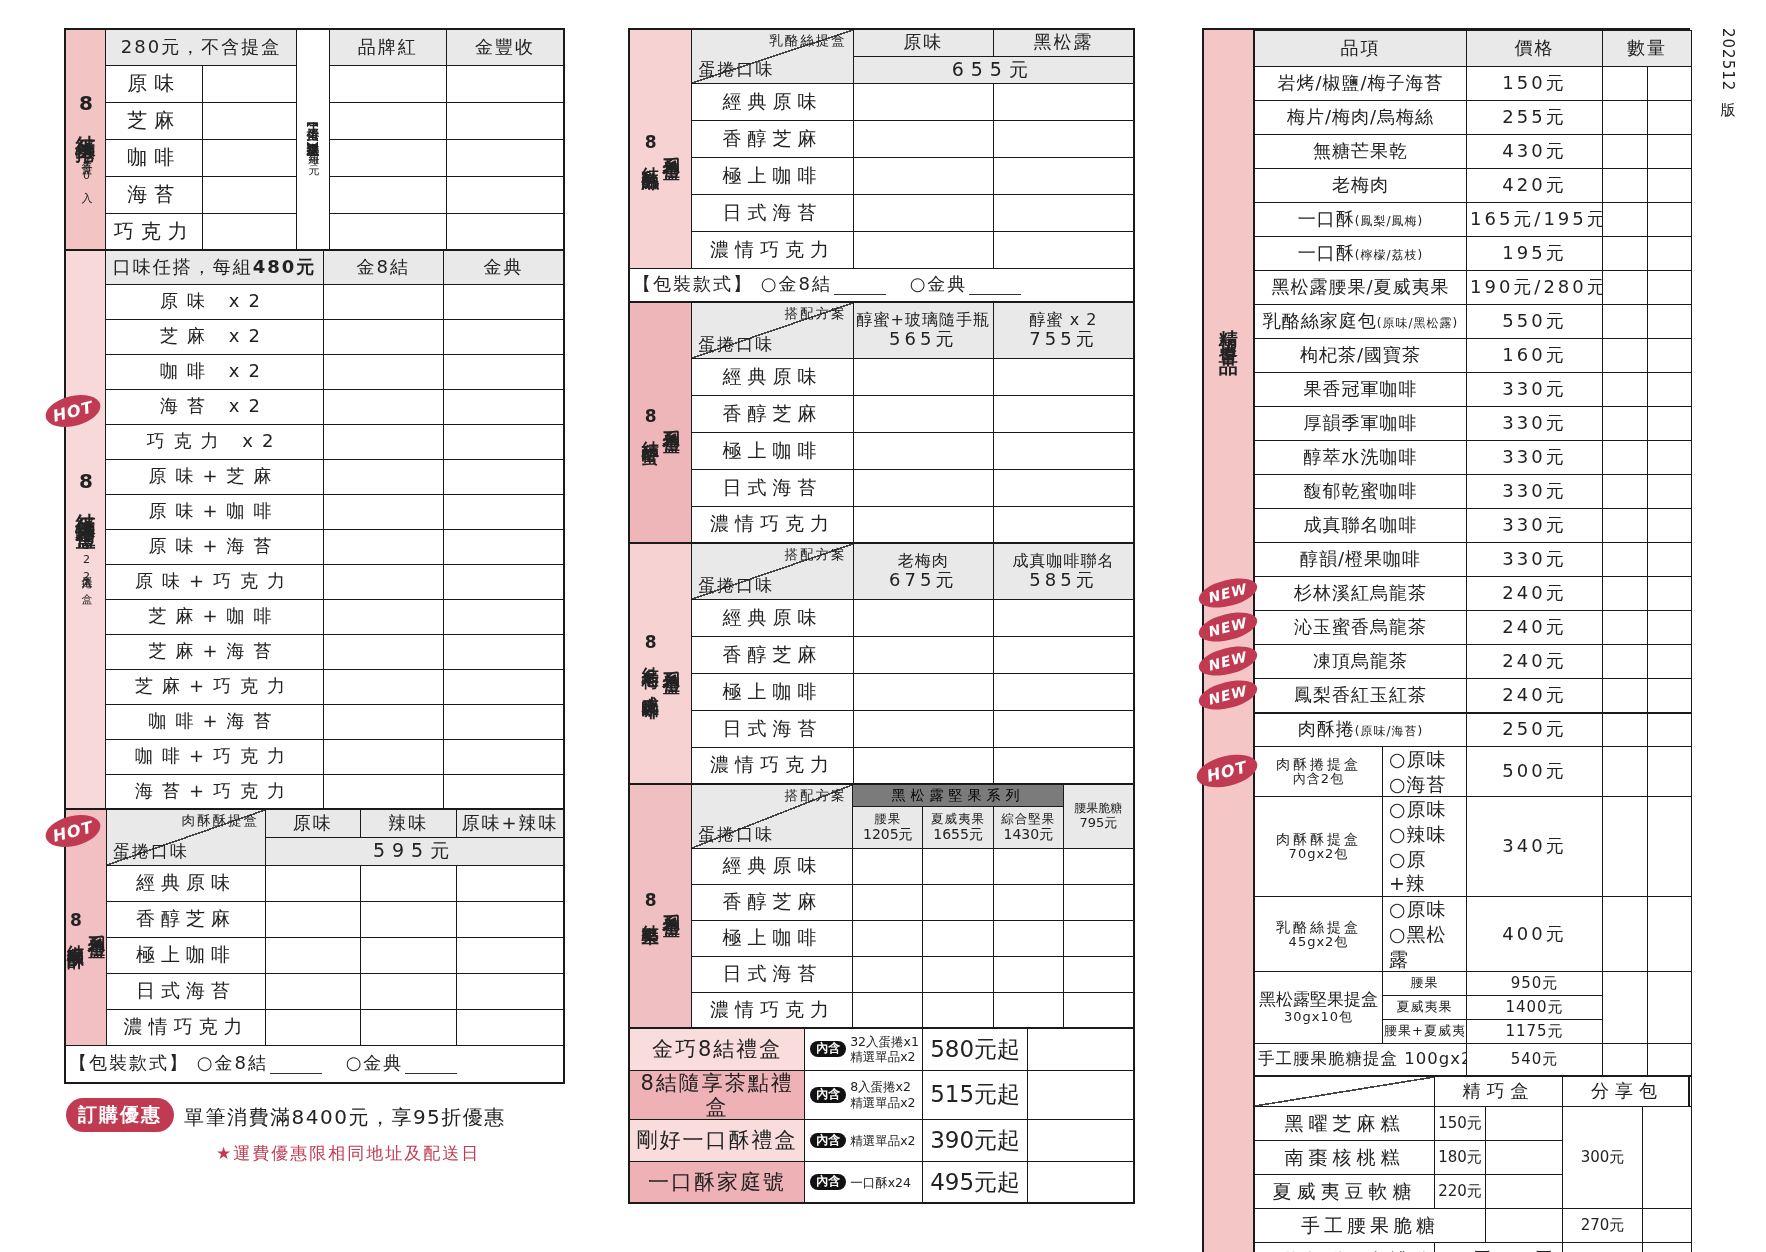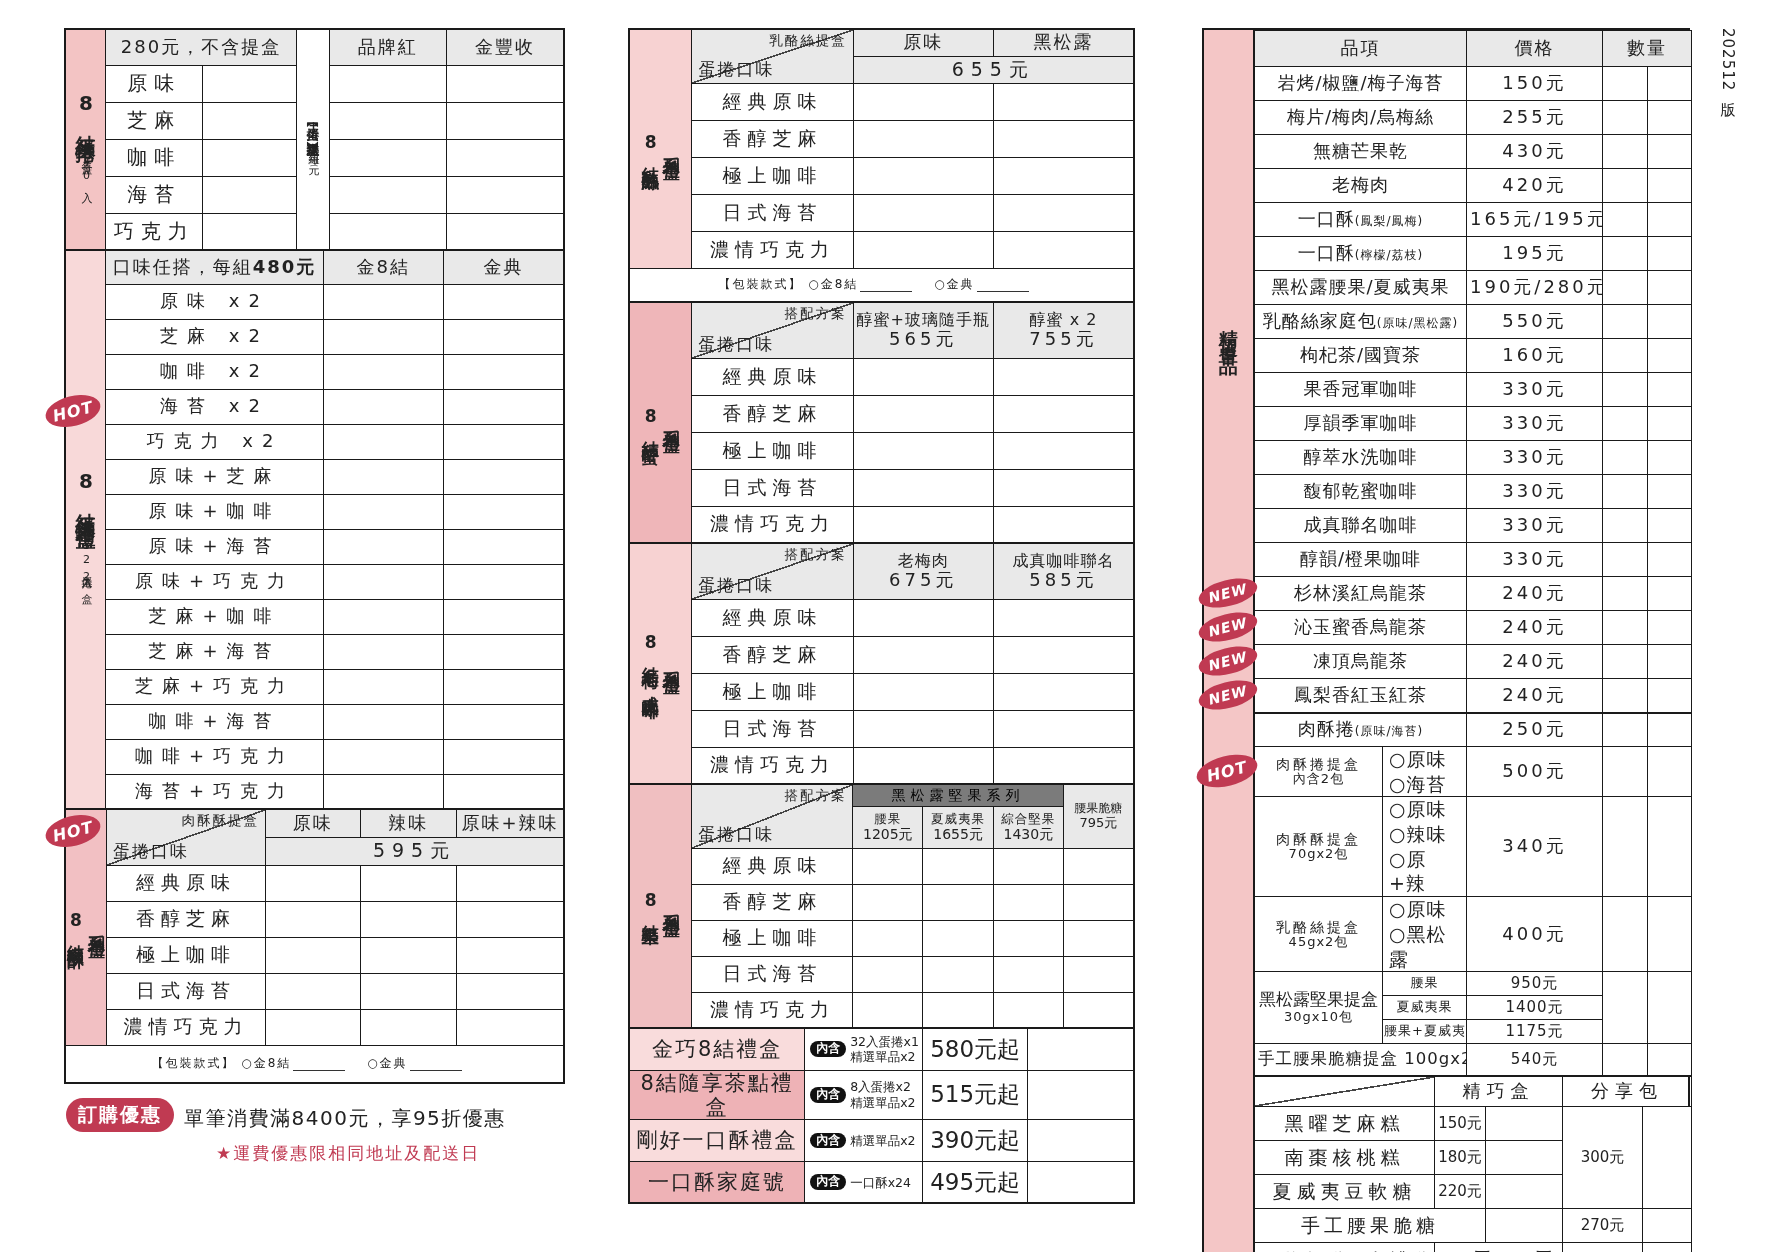--- a/index.html
+++ b/index.html
@@ -37,21 +37,21 @@
   .diag .dt{position:absolute;top:3px;right:6px;font-size:13.5px;letter-spacing:2px;z-index:2}
   .diag .db{position:absolute;bottom:3px;left:6px;font-size:17px;letter-spacing:2px;z-index:2}
   
   .lta tr{height:37px}  .lta tr.h{height:36px}
   .ltb tr{height:35px}  .ltb tr.h{height:34px}
   .ltc tr{height:36px}  .ltc tr.h2{height:28px} .ltc tr.f{height:38px}
   .flav{font-size:20px;letter-spacing:7px}
   .combo{font-size:18px;letter-spacing:9px}
   .flav2{font-size:19px;letter-spacing:6px}
   .hdrbold{font-weight:700}
-  .pkg{font-size:12px;letter-spacing:2px;text-align:center}
+  .pkg{font-size:18px;letter-spacing:2px;text-align:left}
   .blank{display:inline-block;width:52px;border-bottom:1.5px solid #333;height:1.05em;margin:0 16px 0 2px;vertical-align:bottom}
   
   .mta tr{height:37px} .mta tr.h{height:27px} .mta tr.f{height:34px}
   .mtb tr{height:37px} .mtb tr.h{height:56px}
   .mtd tr{height:36px} .mtd tr.hband{height:22px} .mtd tr.hsub{height:42px}
   .bigprice{font-size:19px;letter-spacing:7px}
   .ph .pname{font-size:16px;letter-spacing:1px}
   .ph .pprice{font-size:18px;letter-spacing:4px}
   .band{background:var(--dark_band);color:#000000;font-size:14px;letter-spacing:5px}
   .nsubhead{background:var(--gray_header);padding:0 1px}
@@ -94,21 +94,21 @@
   .bp{font-size:15px}
   .bagsprice{font-size:22px;letter-spacing:1px}
   
   .oval{position:absolute;background:var(--accent);color:#fff;font-weight:bold;font-style:italic;
         border-radius:50%;display:flex;align-items:center;justify-content:center;
         transform:rotate(-14deg);z-index:6;font-size:16px;letter-spacing:1px}
   .rsidetitle{position:absolute;left:0;width:100%;text-align:center}
   .rsidetitle .vwrap{font-size:19px;letter-spacing:9px;font-weight:600}
   
   .promo{margin-top:14px;padding-left:2px}
-  .prow{display:flex;align-items:flex-end;margin-bottom:10px}
+  .prow{display:flex;align-items:center;margin-bottom:10px}
   .pill{background:var(--accent);color:#fff;border-radius:17px;padding:4px 12px;font-size:19px;font-weight:700;letter-spacing:2px;white-space:nowrap;flex:none}
   .ptext{font-size:20px;letter-spacing:1.5px;margin-left:10px;padding-top:4px}
   .plines{margin-left:10px;padding-top:4px}
   .plines div{font-size:20px;letter-spacing:1.5px;line-height:1.45}
   .pnote{color:var(--accent);font-size:17px;letter-spacing:2px;margin-left:150px;margin-top:2px}
   #version{position:absolute;left:1718px;top:28px;writing-mode:vertical-rl;font-size:15px;letter-spacing:1px}
 </style>
 </head>
 <body>
 

